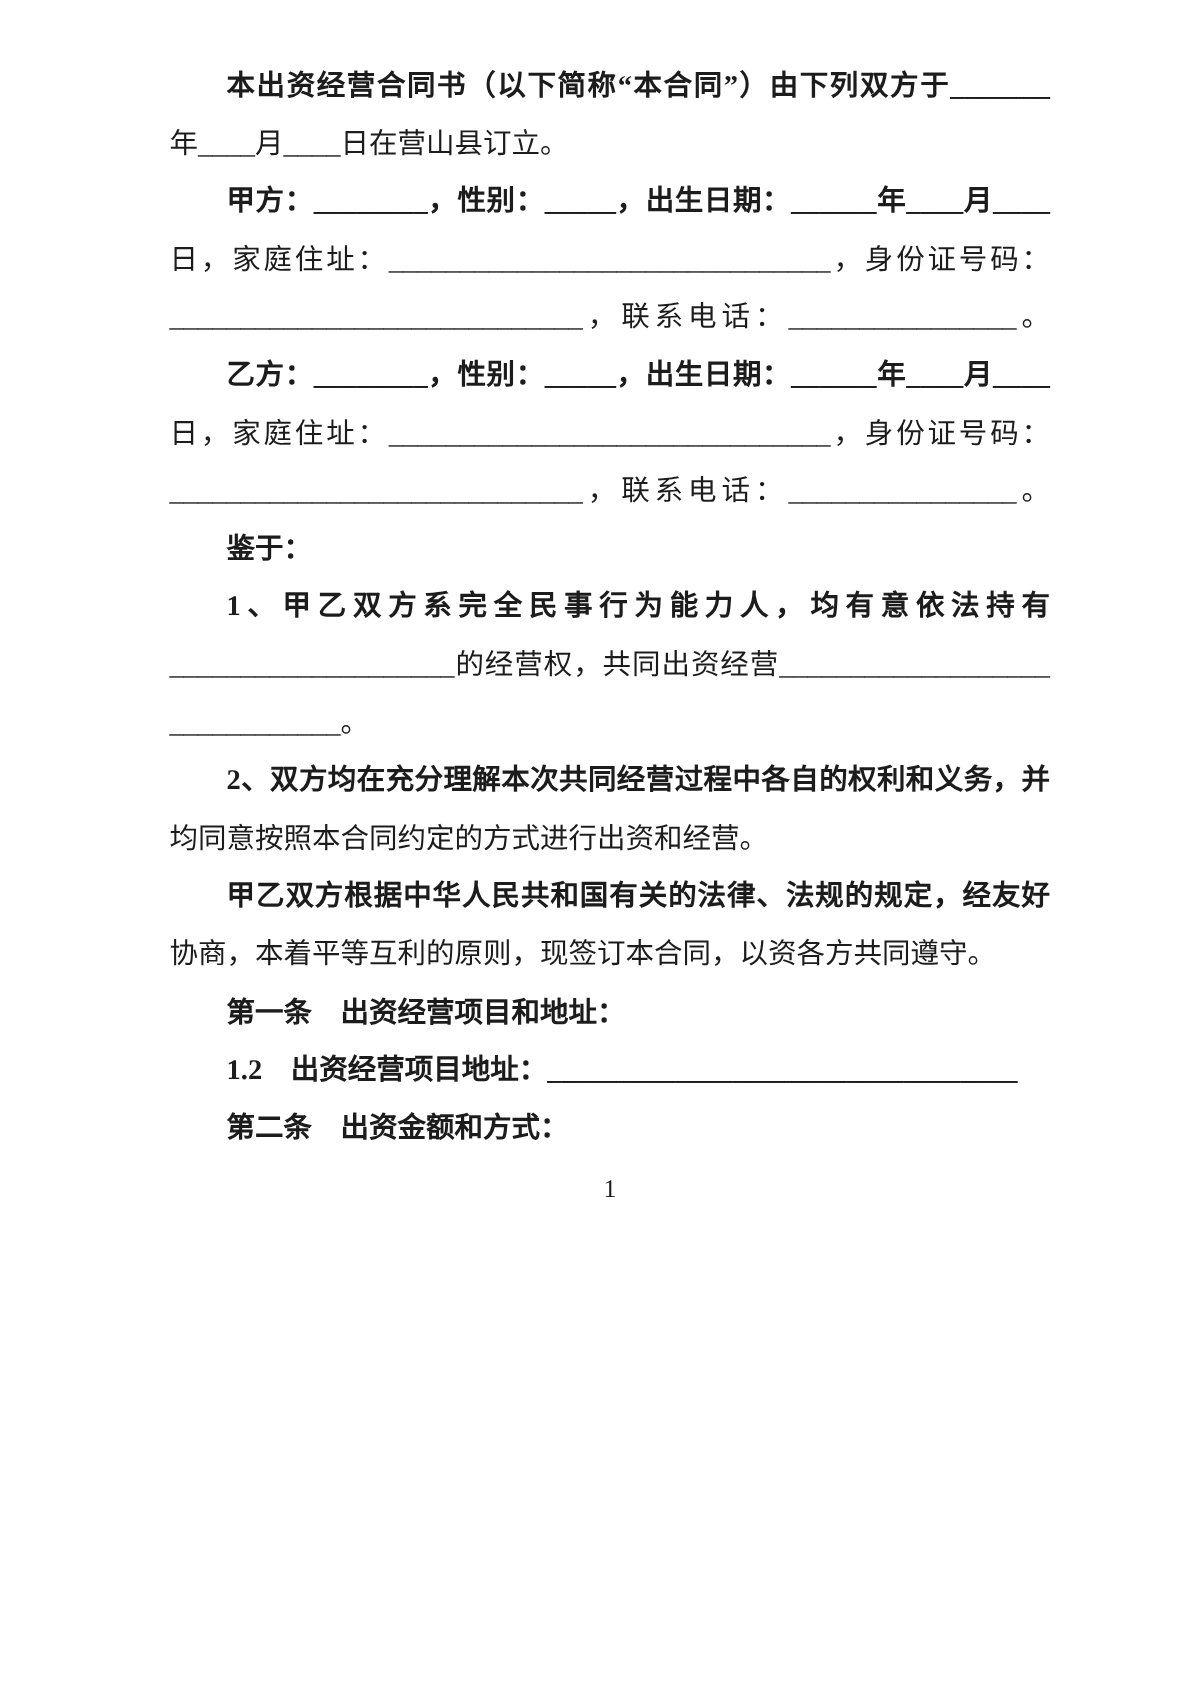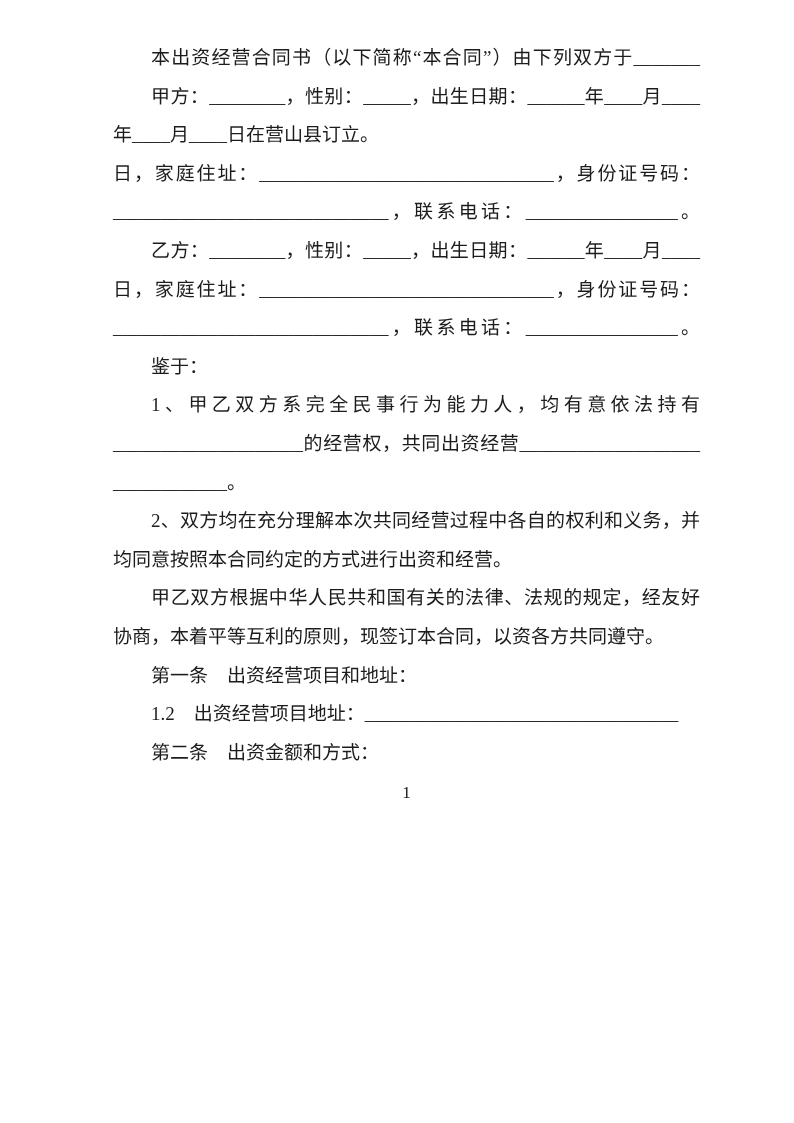--- a/index.html
+++ b/index.html
@@ -28,42 +28,42 @@
   .doc-body {
     margin-top: 39px;
     font-size: 19px;
   }
   .ln {
     line-height: 38.6px;
     min-height: 38.6px;
     white-space: normal;
     word-break: keep-all;
   }
-  .indent { text-indent: 38px; }
+  .indent { text-indent: 38px; font-weight: bold; }
   .just {
     text-align: justify;
     text-align-last: justify;
   }
   .page-num {
     margin-top: 8px;
     text-align: center;
     font-size: 17px;
     line-height: 26px;
   }
 </style>
 </head>
 <body>
 
 <div class="page">
 
 
   <div class="doc-body">
     <div class="ln indent just">本出资经营合同书（以下简称“本合同”）由下列双方于_______</div>
+    <div class="ln">年____月____日在营山县订立。</div>
     <div class="ln indent just">甲方：________，性别：_____，出生日期：______年____月____</div>
-    <div class="ln">年____月____日在营山县订立。</div>
     <div class="ln just">日，家庭住址：_______________________________，身份证号码：</div>
     <div class="ln just">_____________________________，联系电话：________________。</div>
     <div class="ln indent just">乙方：________，性别：_____，出生日期：______年____月____</div>
     <div class="ln just">日，家庭住址：_______________________________，身份证号码：</div>
     <div class="ln just">_____________________________，联系电话：________________。</div>
     <div class="ln indent">鉴于：</div>
     <div class="ln indent just">1、甲乙双方系完全民事行为能力人，均有意依法持有</div>
     <div class="ln just">____________________的经营权，共同出资经营___________________</div>
     <div class="ln">____________。</div>
     <div class="ln indent just">2、双方均在充分理解本次共同经营过程中各自的权利和义务，并</div>

